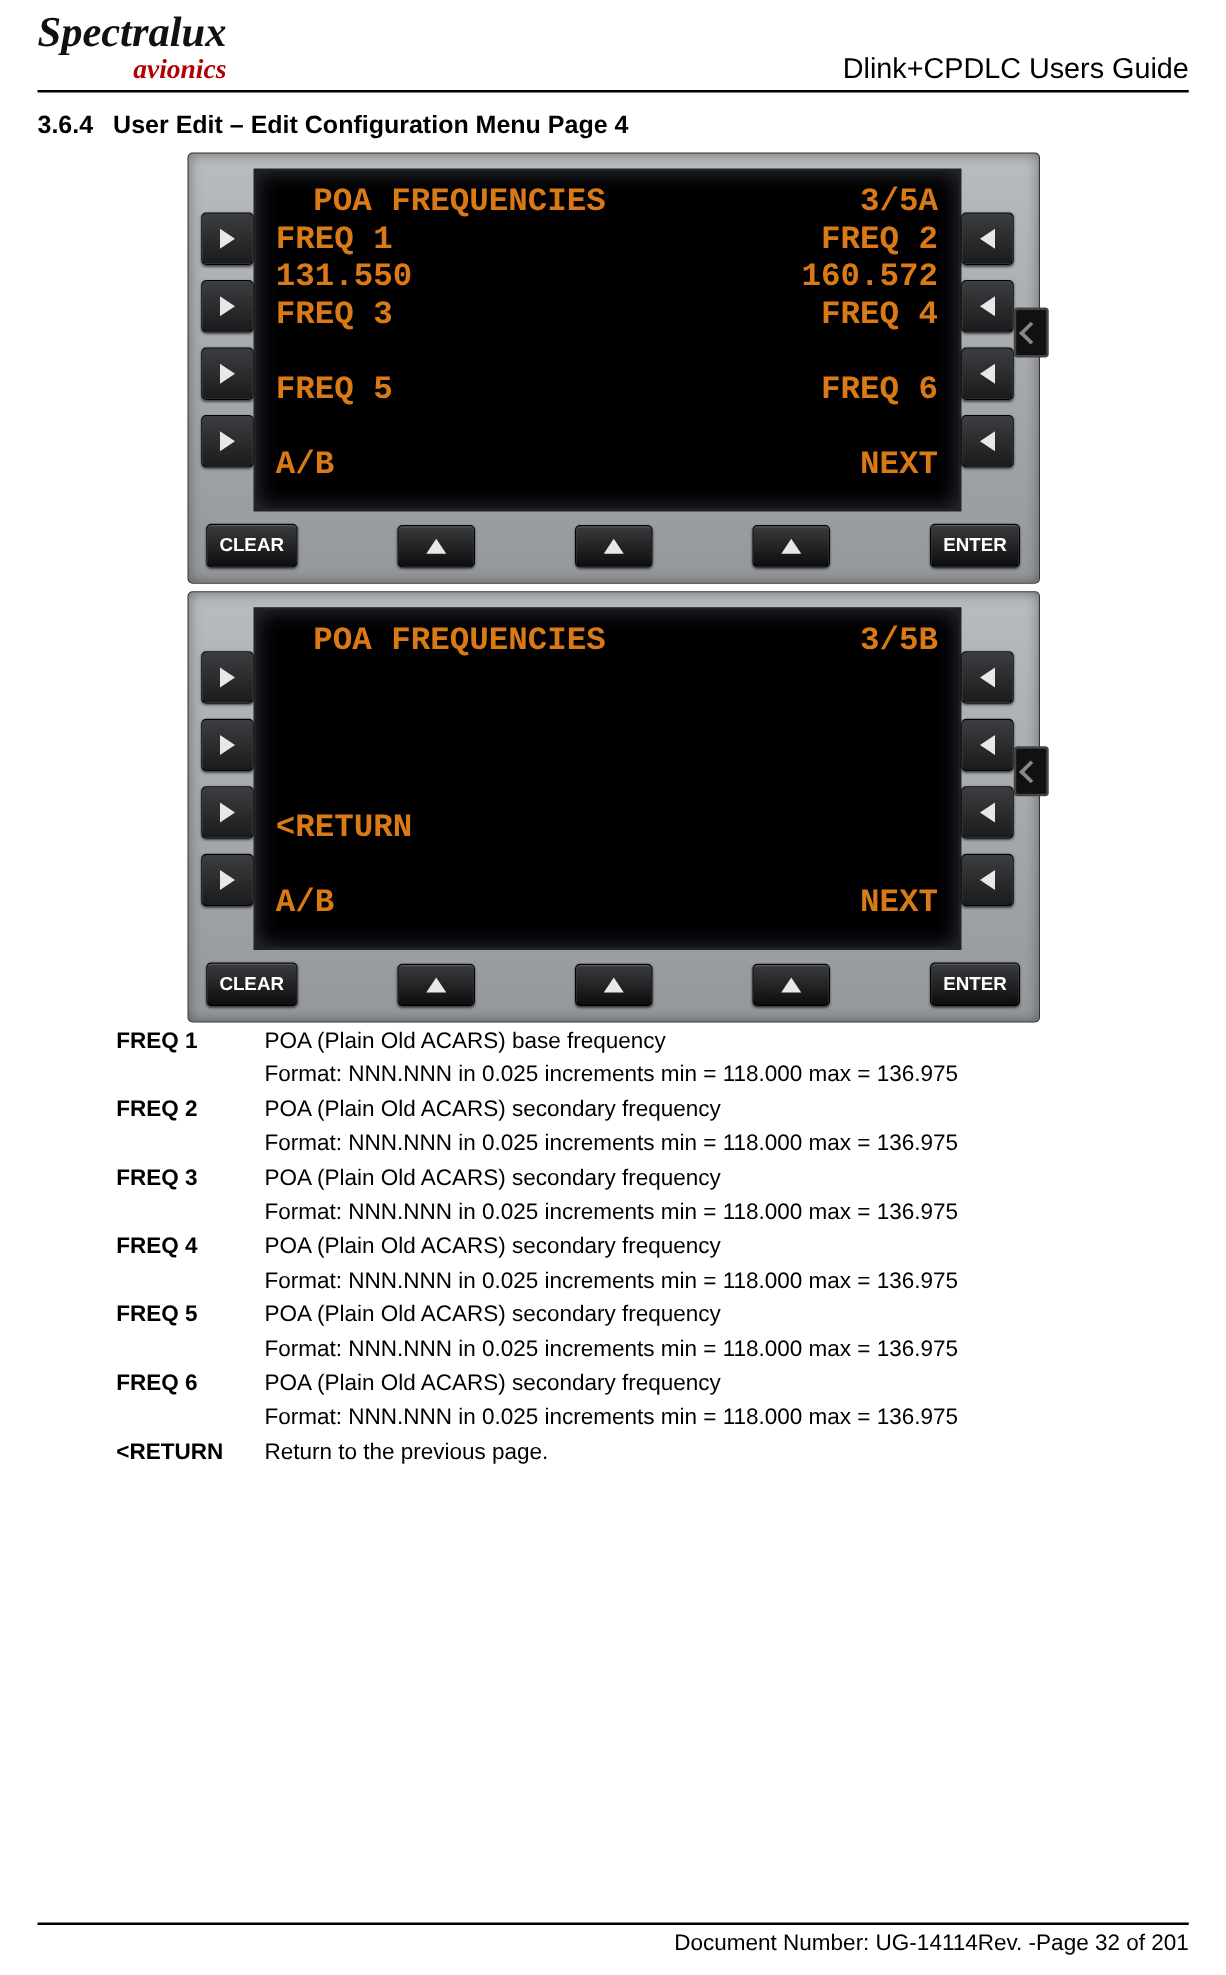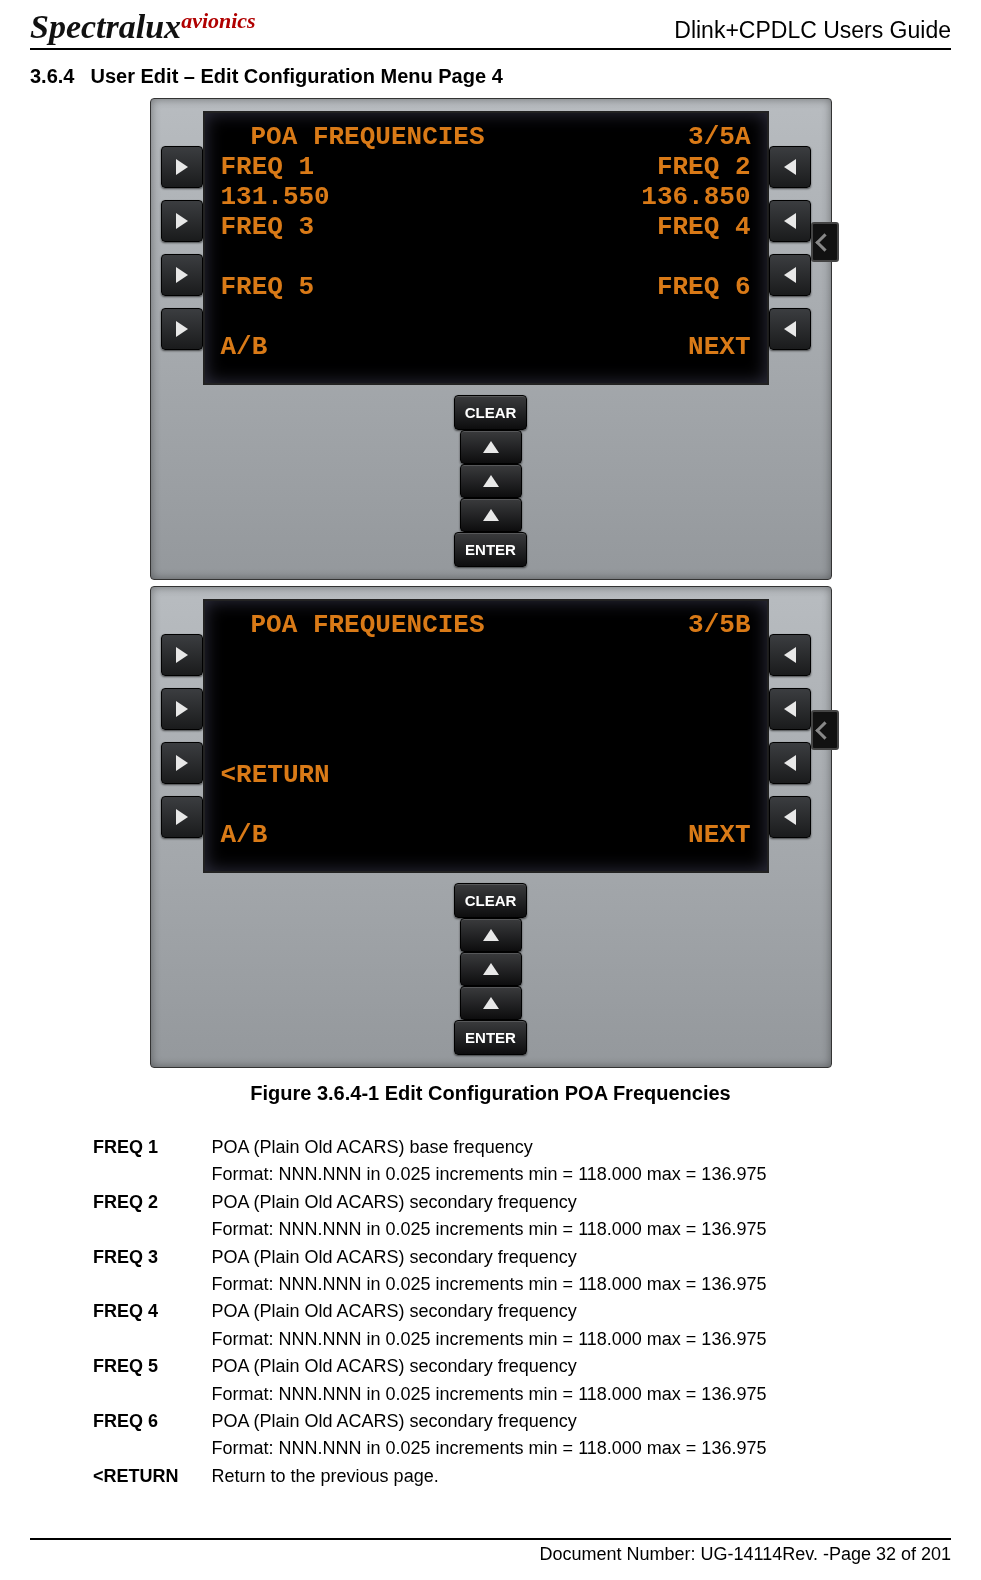--- a/index.html
+++ b/index.html
@@ -18,21 +18,21 @@
   .header {
     display: flex;
     justify-content: space-between;
     align-items: flex-end;
     border-bottom: 2px solid black;
     padding-bottom: 4px;
     margin-bottom: 15px;
   }
   .logo {
     display:flex;
-    flex-direction:row;
+    flex-direction:column;
   }
   .logo-top {
     font-family: "Times New Roman", serif;
     font-style: italic;
     font-weight: bold;
     font-size: 34px;
     line-height: 1;
     color: #111;
   }
   .logo-bottom {
@@ -130,21 +130,20 @@
     width:26px;height:36px;border:2px solid #444;background:#111;display:flex;align-items:center;justify-content:center;border-radius:3px;
   }
   .chev-left {
     width:10px;height:10px;border-left:3px solid #888;border-bottom:3px solid #888;transform:rotate(45deg);
   }
   .device-bottom {
     display:flex;
     justify-content:space-between;
     align-items:center;
     padding: 10px 4px 4px 4px;
-    flex-direction: column;
   }
   .btn-label {
     background: linear-gradient(#3a3b3d,#0d0d0e);
     color:#fff;
     font-family: Arial, sans-serif;
     font-size: 15px;
     font-weight:bold;
     padding: 8px 10px;
     border-radius:4px;
     border:1px solid #000;
@@ -228,21 +227,21 @@
             <div class="row title-row">
                 <span class="title-left">POA FREQUENCIES</span>
                 <span>3/5A</span>
               </div>
             <div class="row">
                 <span>FREQ 1</span>
                 <span>FREQ 2</span>
               </div>
             <div class="row">
                 <span>131.550</span>
-                <span>136.850</span>
+                <span>160.572</span>
               </div>
             <div class="row">
                 <span>FREQ 3</span>
                 <span>FREQ 4</span>
               </div>
             <div class="spacer"></div>
             <div class="row">
                 <span>FREQ 5</span>
                 <span>FREQ 6</span>
               </div>
@@ -353,21 +352,20 @@
         <div class="btn-up">
             <div class="tri-up"></div>
           </div>
         <div class="btn-up">
             <div class="tri-up"></div>
           </div>
         <div class="btn-label">ENTER</div>
       </div>
     </div>
 
-    <div class="figure-caption">Figure 3.6.4-1 Edit Configuration POA Frequencies</div>
   </div>
 
   <table class="desc-table">
     <tbody id="def-body">
         <tr>
           <td class="label">FREQ 1</td>
           <td>POA (Plain Old ACARS) base frequency</td>
         </tr>
         <tr>
           <td class="label"></td>

